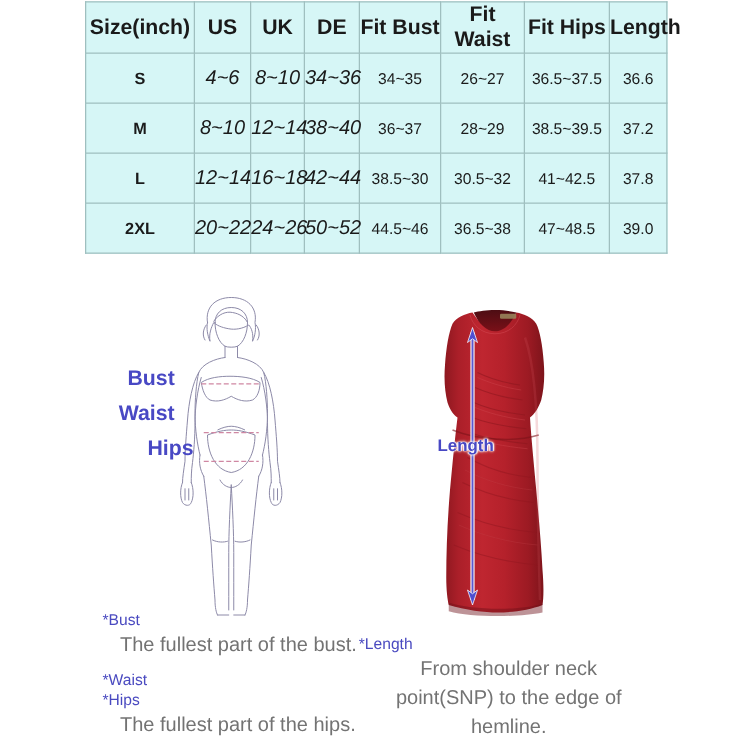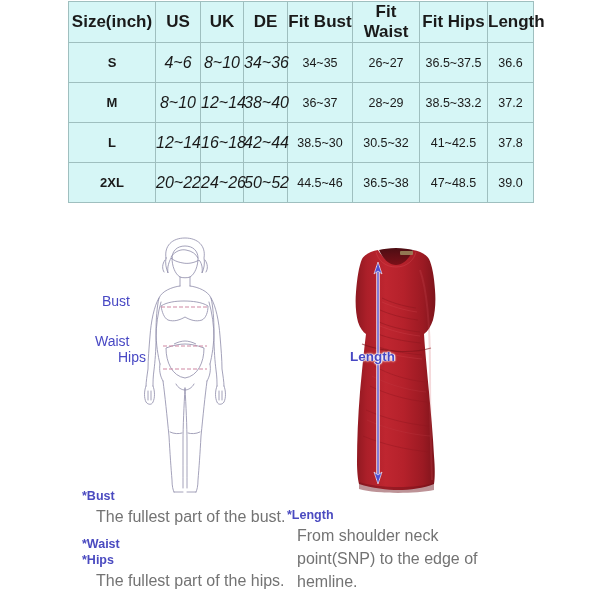--- a/index.html
+++ b/index.html
@@ -76,26 +76,27 @@
     position: absolute;
     left: 332px;
     top: 240px;
     width: 128px;
     height: 258px;
   }
 
   .fig-label {
     position: absolute;
     color: #4848c4;
-    font-size: 14px;
+    font-size: 17px;
     font-family: "Liberation Sans", sans-serif;
     white-space: nowrap;
+    font-weight: bold;
   }
   #label-bust  { left: 102px; top: 293px; }
-  #label-waist { left: 95px;  top: 321px; margin-top: 12px; }
+  #label-waist { left: 95px;  top: 321px; }
   #label-hips  { left: 118px; top: 349px; }
 
   #label-length {
     position: absolute;
     left: 350px;
     top: 349px;
     color: #4848c4;
     font-size: 13.5px;
     font-weight: bold;
     text-shadow: 0 0 2px #ffffff, 0 0 3px #ffffff, 1px 0 1px #fff, -1px 0 1px #fff;
@@ -108,29 +109,28 @@
     font-family: "Liberation Sans", sans-serif;
   }
   #legend-left  { left: 82px;  top: 489px; width: 210px; }
   #legend-right { left: 287px; top: 508px; width: 230px; }
 
   .legend-term {
     color: #4a4ac0;
     font-size: 12.5px;
     margin: 0 0 2px 0;
     white-space: nowrap;
-    font-weight: bold;
   }
   .legend-desc {
     color: #737373;
     font-size: 16px;
     margin: 0 0 9px 14px;
     line-height: 1.45;
   }
-  .legend-desc.wrap { margin-left: 10px; }
+  .legend-desc.wrap { margin-left: 10px; text-align: center; }
 </style>
 </head>
 <body>
 
 <table id="size-table">
   <colgroup>
     <col class="c0">
       <col class="c1">
       <col class="c2">
       <col class="c3">
@@ -162,21 +162,21 @@
       <td class="plain">36.5~37.5</td>
       <td class="plain">36.6</td>
     </tr>
     <tr>
       <td class="size-label">M</td>
       <td class="ital">8~10</td>
       <td class="ital">12~14</td>
       <td class="ital">38~40</td>
       <td class="plain">36~37</td>
       <td class="plain">28~29</td>
-      <td class="plain">38.5~33.2</td>
+      <td class="plain">38.5~39.5</td>
       <td class="plain">37.2</td>
     </tr>
     <tr>
       <td class="size-label">L</td>
       <td class="ital">12~14</td>
       <td class="ital">16~18</td>
       <td class="ital">42~44</td>
       <td class="plain">38.5~30</td>
       <td class="plain">30.5~32</td>
       <td class="plain">41~42.5</td>

